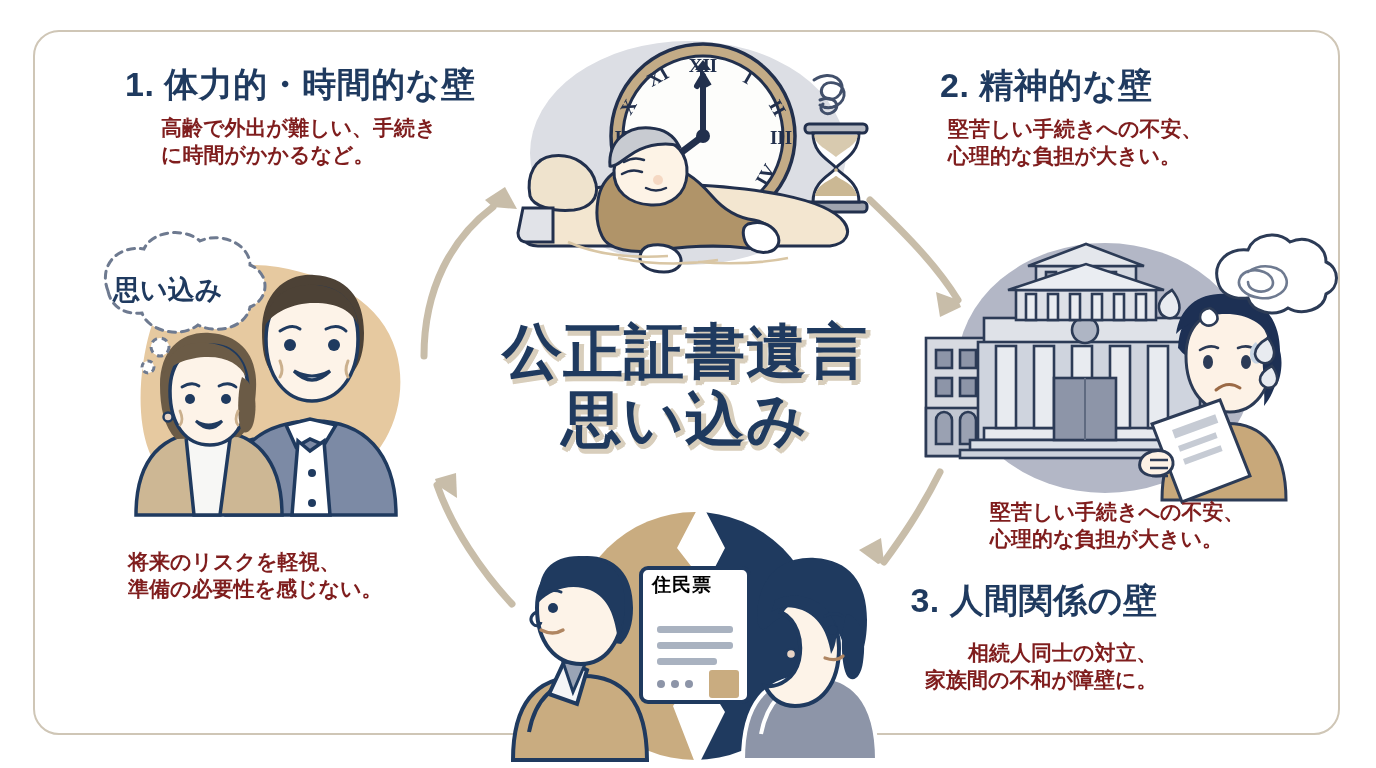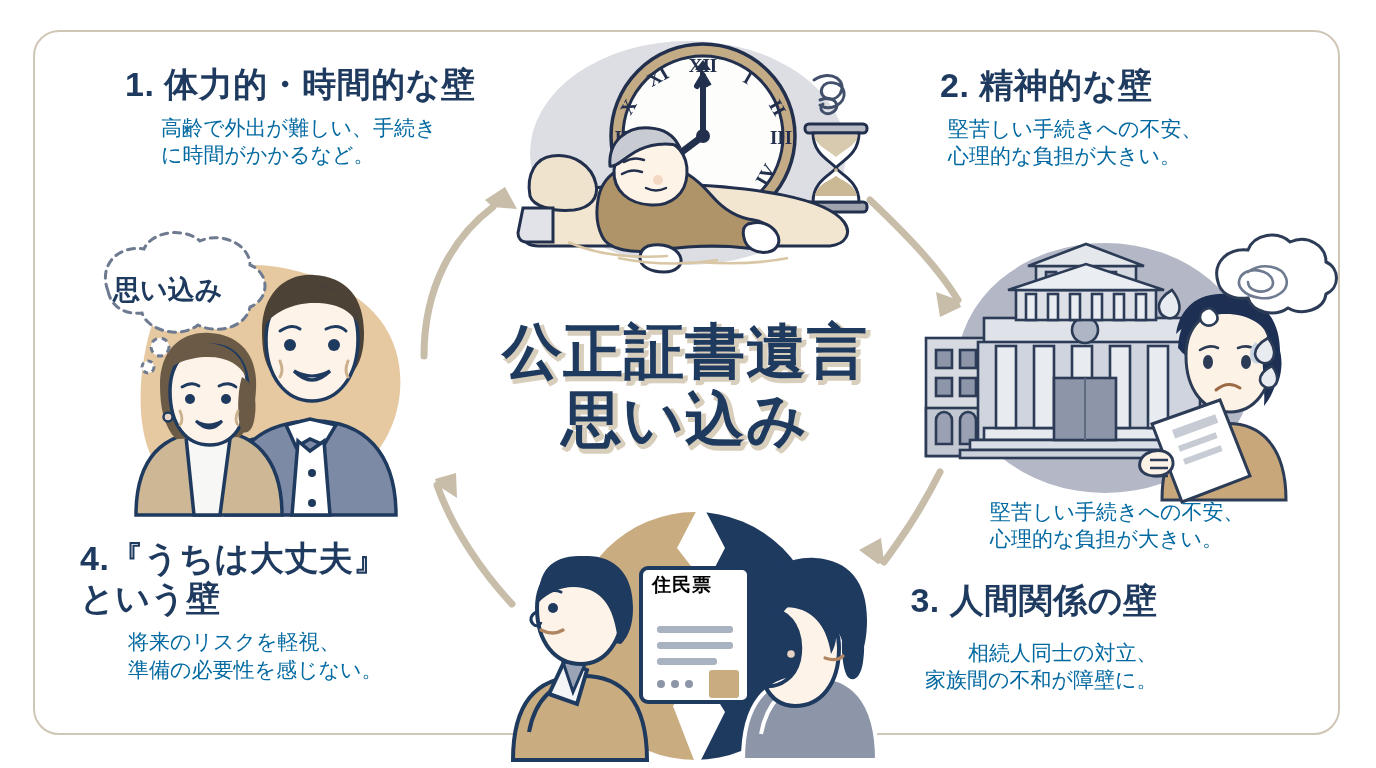--- a/index.html
+++ b/index.html
@@ -25,22 +25,22 @@
   
   .blk{position:absolute;}
   .head{
     color:#1f3a5f;
     font-weight:bold;
     letter-spacing:.5px;
     line-height:1.18;
     white-space:pre-line;
   }
   .sub{
-    color:#0369a1;
-    font-weight:normal;
+    color:#7f1d1d;
+    font-weight:bold;
     line-height:1.3;
     white-space:pre-line;
   }
 
   #blk1{left:125px;top:64px;}
   #blk1 .head{font-size:34px;}
   #blk1 .sub{font-size:21px;margin-top:10px;margin-left:36px;}
 
   #blk2{left:940px;top:65px;}
   #blk2 .head{font-size:34px;}
@@ -384,19 +384,17 @@
 心理的な負担が大きい。</div>
   </div>
 
   <div class="blk" id="blk3">
     <div class="head">3. 人間関係の壁</div>
     <div class="sub">相続人同士の対立、
 家族間の不和が障壁に。</div>
   </div>
 
   <div class="blk" id="blk4">
-    <div class="head">4.『うちは大丈夫』
-という壁</div>
     <div class="sub">将来のリスクを軽視、
 準備の必要性を感じない。</div>
   </div>
 
 </div>
 
 </body></html>

